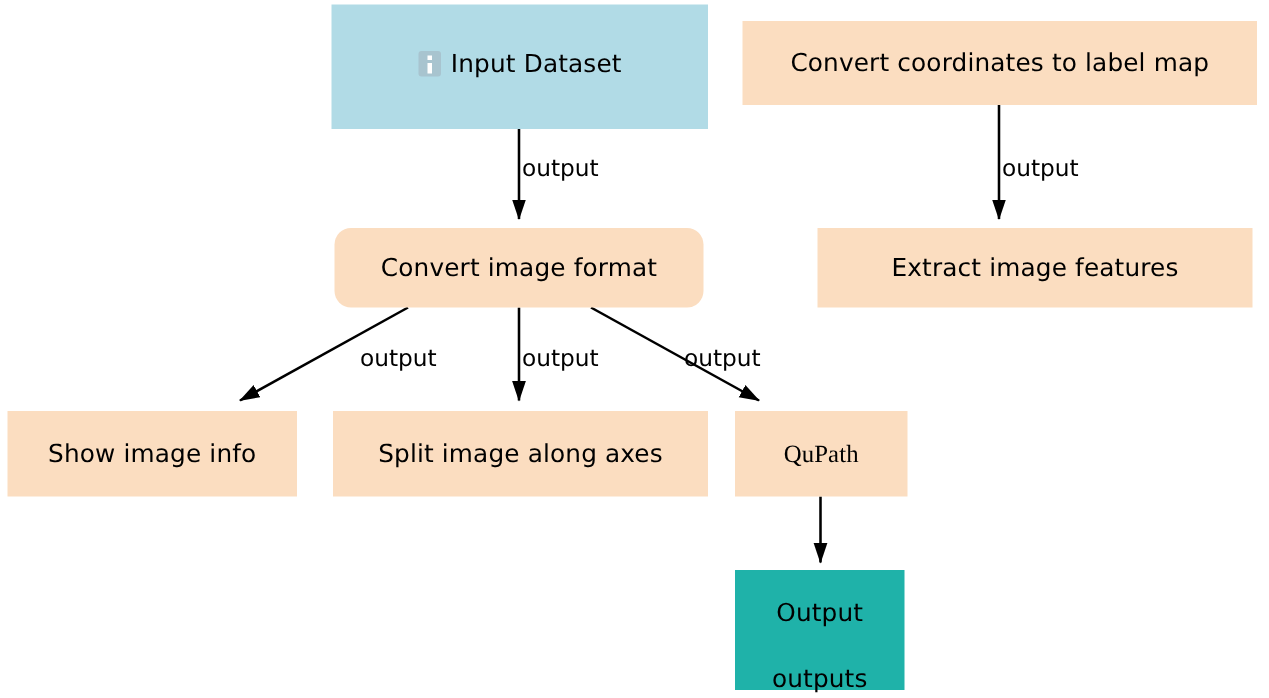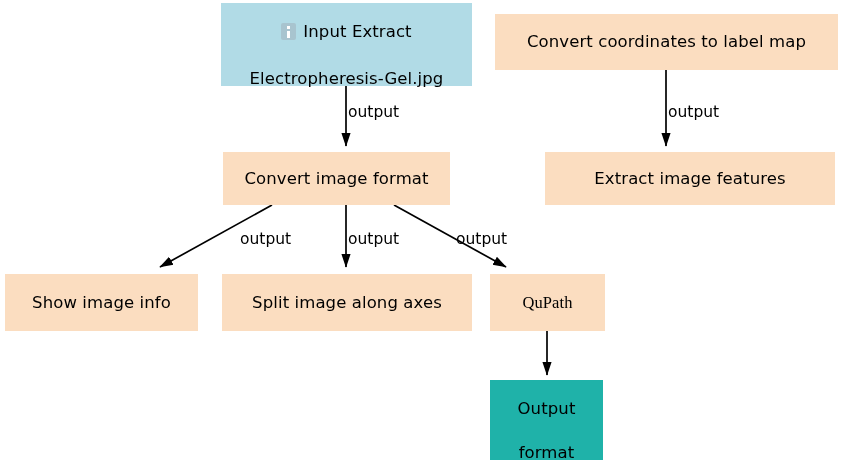--- a/index.html
+++ b/index.html
@@ -112,30 +112,29 @@
     <path class="edge-line" d="M346,86 L346,146" marker-end="url(#arrowhead)"></path>
     <path class="edge-line" d="M666,70 L666,146" marker-end="url(#arrowhead)"></path>
     <path class="edge-line" d="M272,205 L160,267" marker-end="url(#arrowhead)"></path>
     <path class="edge-line" d="M346,205 L346,267" marker-end="url(#arrowhead)"></path>
     <path class="edge-line" d="M394,205 L506,267" marker-end="url(#arrowhead)"></path>
     <path class="edge-line" d="M547,331 L547,375" marker-end="url(#arrowhead)"></path>
   </svg>
 
   <div class="node node-input" style="left:221px; top:3px; width:251px; height:83px;">
     <div class="node-label">
-      <span class="input-head"><span class="info-icon"></span><span>Input Extract</span></span><br>
-      <span>Electropheresis-Gel.jpg</span>
+      <span class="input-head"><span class="info-icon"></span><span>Input Dataset</span></span><br>
     </div>
   </div>
 
   <div class="node node-tool" style="left:495px; top:14px; width:343px; height:56px;">
     <span>Convert coordinates to label map</span>
   </div>
 
-  <div class="node node-tool" style="left:223px; top:152px; width:227px; height:53px;">
+  <div class="node node-tool" style="left:223px; top:152px; width:246px; height:53px;border-radius:11px;">
     <span>Convert image format</span>
   </div>
 
   <div class="node node-tool" style="left:545px; top:152px; width:290px; height:53px;">
     <span>Extract image features</span>
   </div>
 
   <div class="node node-tool" style="left:5px; top:274px; width:193px; height:57px;">
     <span>Show image info</span>
   </div>
@@ -144,21 +143,21 @@
     <span>Split image along axes</span>
   </div>
 
   <div class="node node-tool" style="left:490px; top:274px; width:115px; height:57px;font-family:Liberation Serif, serif;">
     <span>QuPath</span>
   </div>
 
   <div class="node node-output" style="left:490px; top:380px; width:113px; height:80px;">
     <div class="node-label">
       <span>Output</span><br>
-      <span>format</span>
+      <span>outputs</span>
     </div>
   </div>
 
   <div class="edge-label" style="left:348px; top:105px;">output</div>
 
   <div class="edge-label" style="left:668px; top:105px;">output</div>
 
   <div class="edge-label" style="left:240px; top:232px;">output</div>
 
   <div class="edge-label" style="left:348px; top:232px;">output</div>

